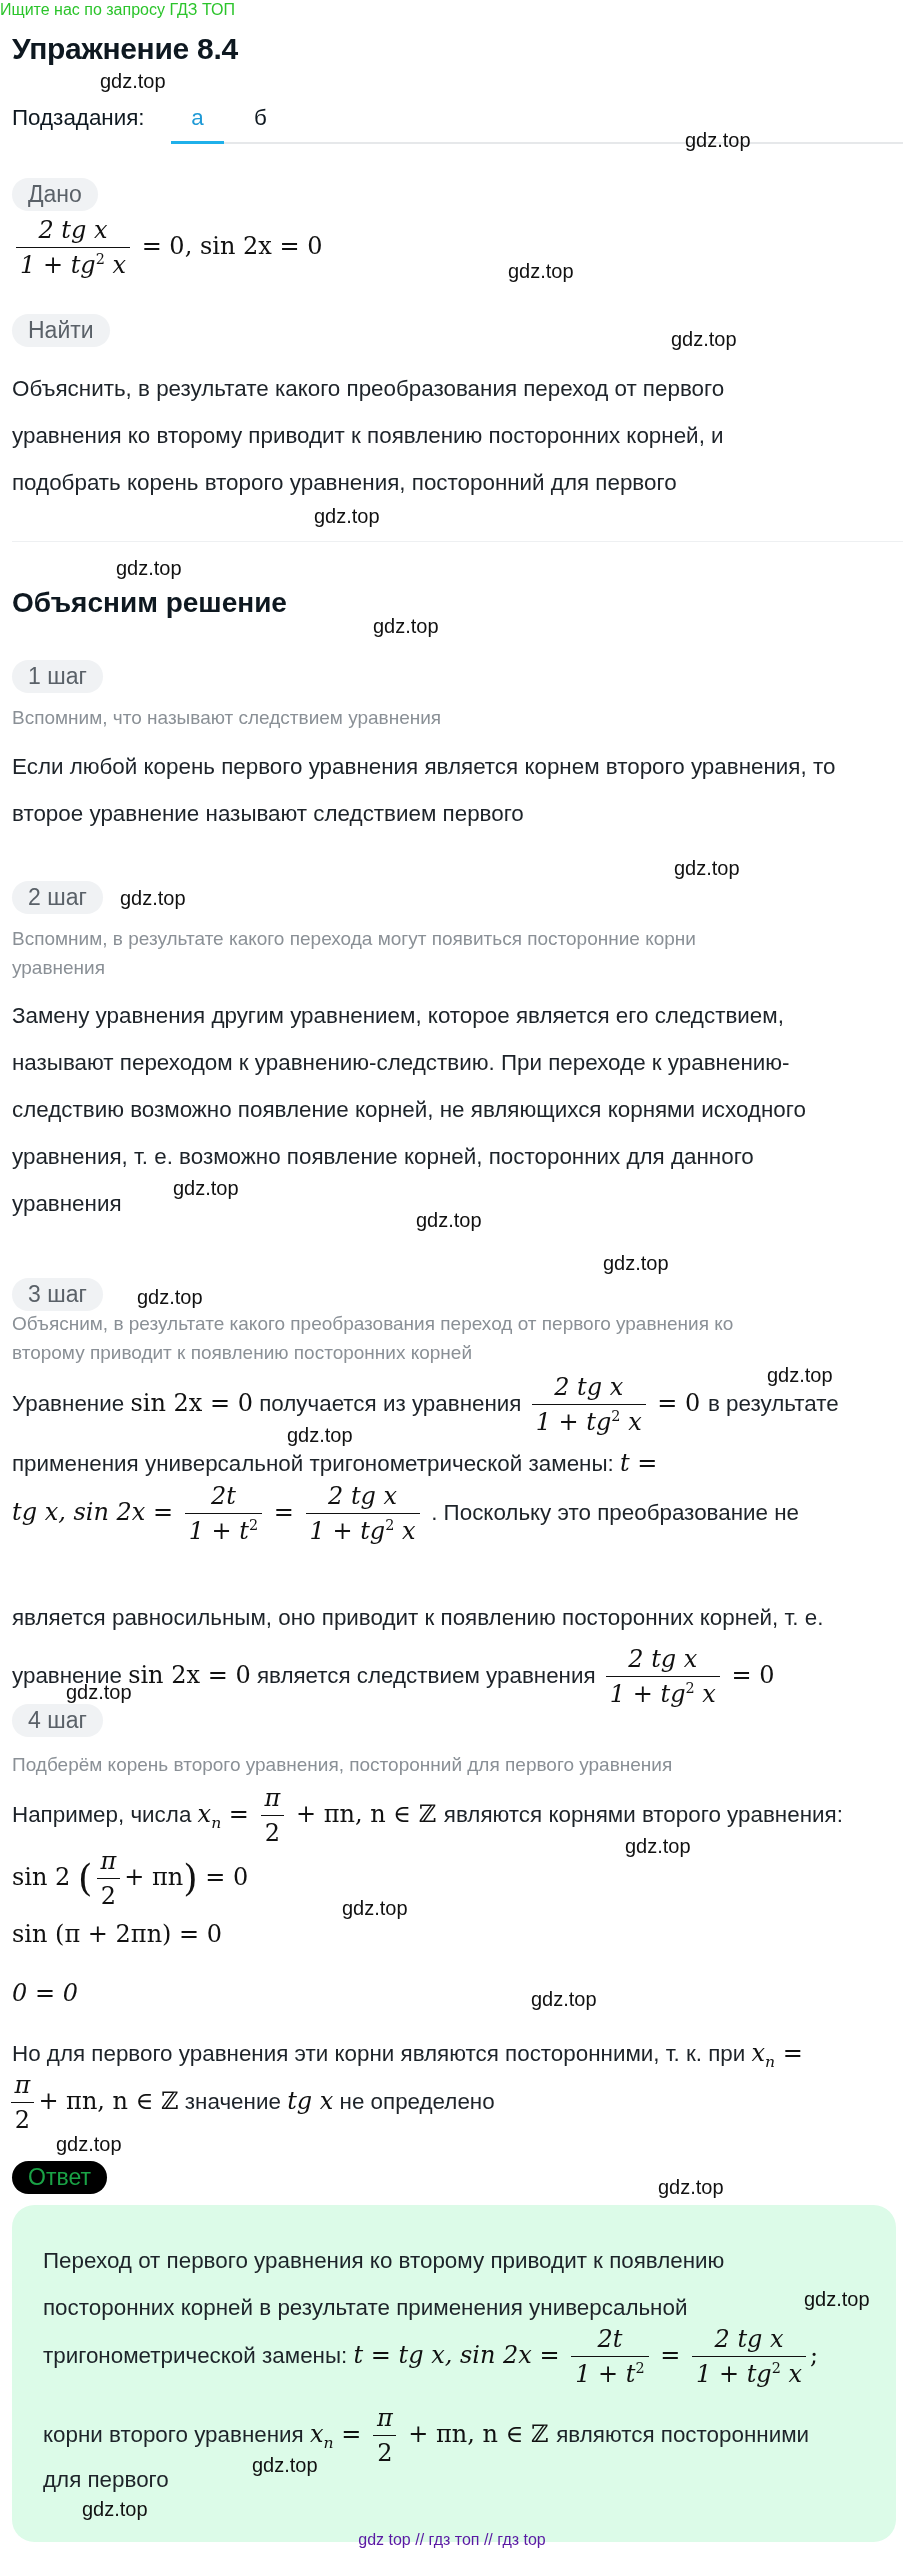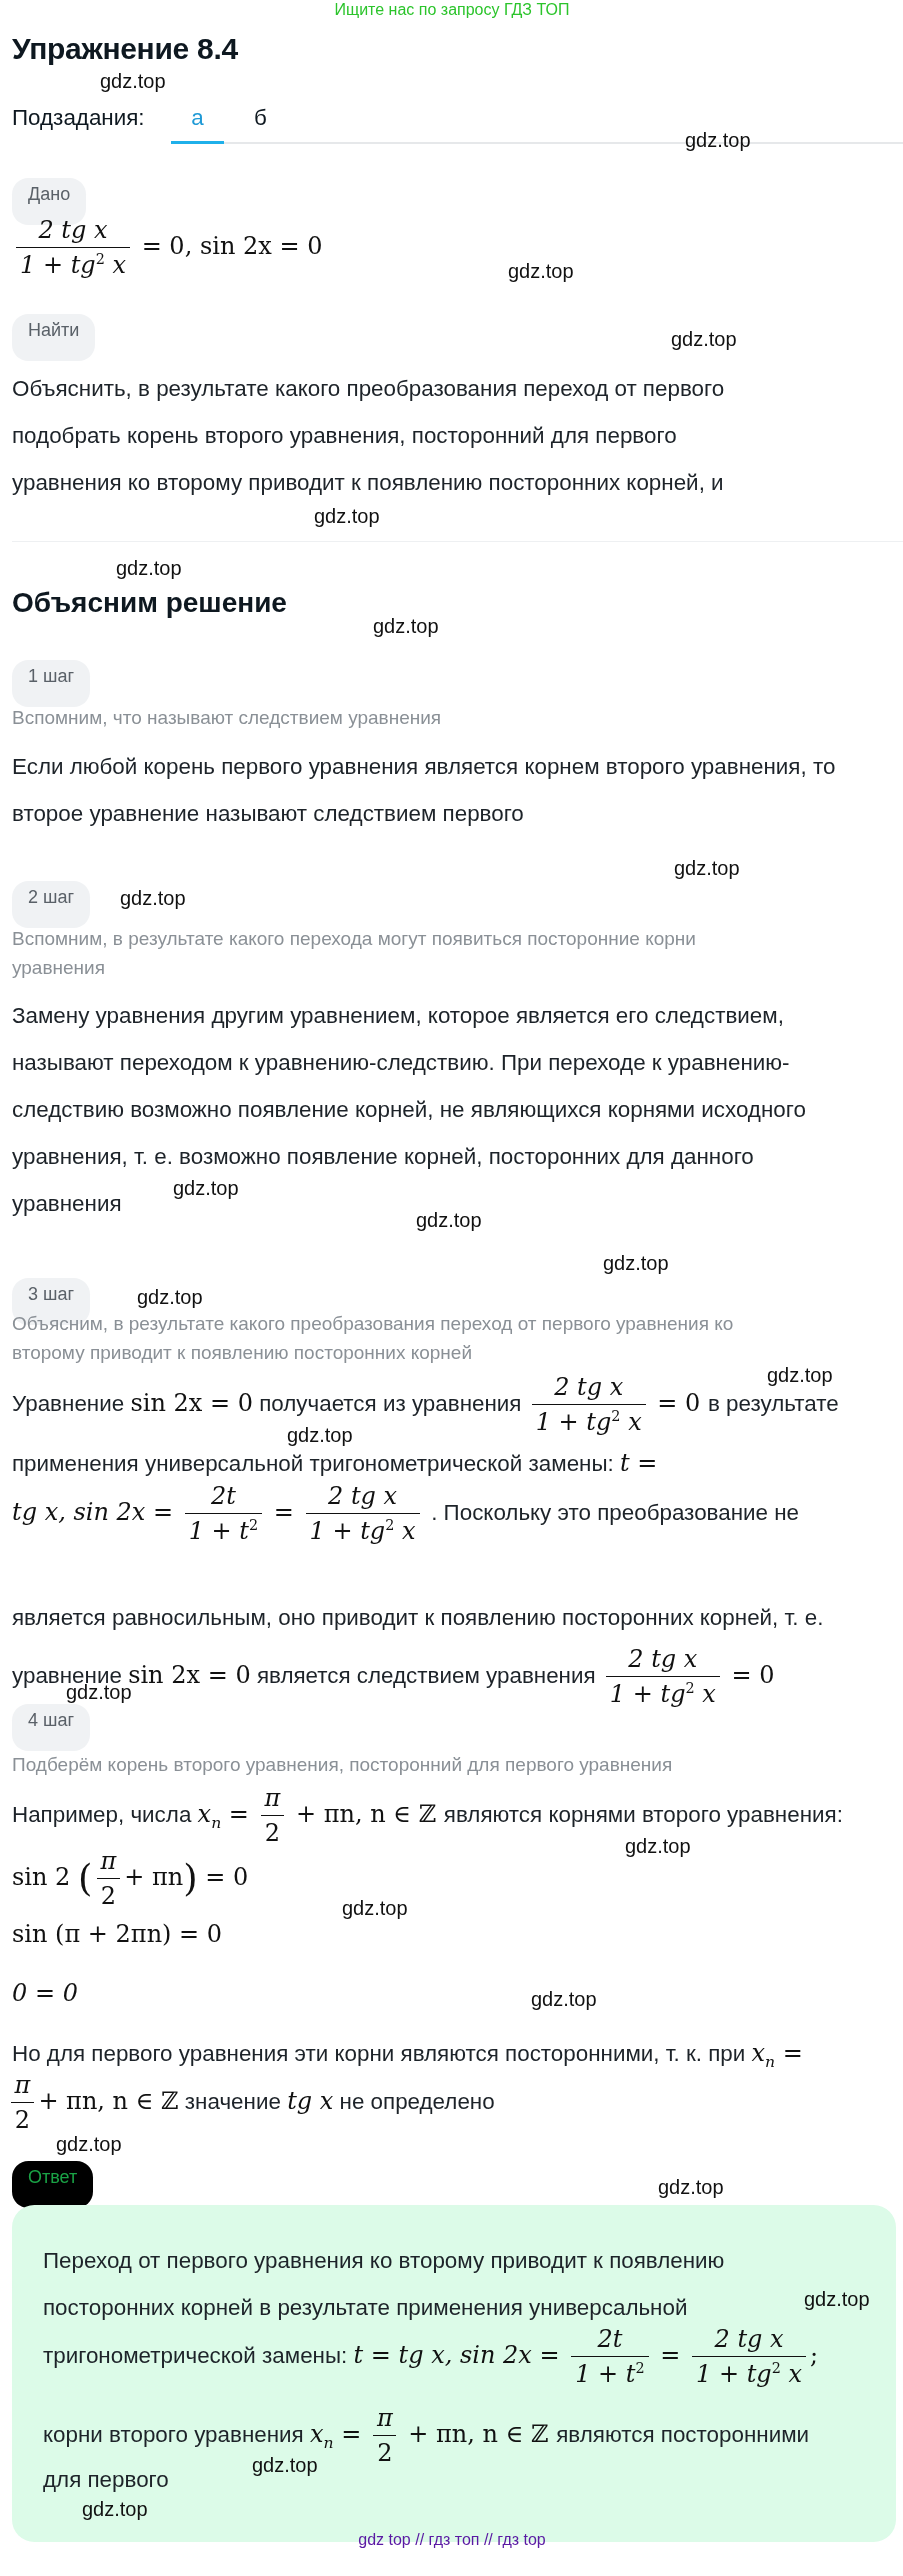--- a/index.html
+++ b/index.html
@@ -1,28 +1,28 @@
 <!DOCTYPE html>
 <html style="font-size:10.5px"><head>
 <meta charset="utf-8">
 <style>
   * { box-sizing: border-box; margin: 0; padding: 0; }
   html, body { width: 904px; background: #ffffff; }
   body { font-family: "Liberation Sans", "DejaVu Sans", sans-serif; color: #1d2329; position: relative; height: 2576px; overflow: hidden; }
-  .banner { position: absolute; top: 1.3px; left: 0; width: 904px; text-align: center; font-size: 16px; color: #2bc42b; }
+  .banner { position: absolute; top: 1.3px; left: 0; width: 904px; text-align: left; font-size: 16px; color: #2bc42b; }
   .title { position: absolute; left: 12px; top: 32px; font-size: 30px; font-weight: bold; color: #0e1820; letter-spacing: -0.3px; }
   .wm { position: absolute; font-size: 20px; color: #111; font-family: "Liberation Sans", sans-serif; }
   .subtasks { position: absolute; left: 12px; top: 105px; width: 892px; height: 42px; }
   .subtasks-label { position: absolute; left: 0; top: 0; font-size: 22.4px; color: #0e1820; }
   .tab { position: absolute; top: 0; font-size: 22.4px; width: 53px; text-align: center; cursor: pointer; }
   .tab-a { left: 159px; color: #1f9ad6; }
   .tab-b { left: 222px; color: #0e1820; }
   .tab-track { position: absolute; left: 159px; top: 37px; width: 733px; height: 2px; background: #e6e8ea; }
   .tab-underline { position: absolute; left: 159px; top: 36px; width: 53px; height: 3.3px; background: #1fb0ea; }
-  .badge { position: absolute; left: 12px; height: 47px; padding: 0 16px; border-radius: 16.4px; background: #f0f2f4; color: #5a6168; font-size: 18px; line-height: 33px; }
+  .badge { position: absolute; left: 12px; height: 33px; padding: 0 16px; border-radius: 16.4px; background: #f0f2f4; color: #5a6168; font-size: 23px; line-height: 33px; }
   .badge-answer { background: #000000; color: #1aa346; }
   .para { position: absolute; left: 12px; width: 881px; font-size: 22.4px; line-height: 47px; color: #1d2329; }
   .hint { position: absolute; left: 12px; width: 881px; font-size: 19px; line-height: 29px; color: #8a9096; }
   .h2 { position: absolute; left: 12px; font-size: 28px; font-weight: bold; color: #0e1820; }
   .divider { position: absolute; left: 12px; width: 892px; height: 1.3px; background: #eef0f2; }
   .math { font-family: "DejaVu Serif", "Liberation Serif", serif; font-size: 24px; color: #111; white-space: nowrap; }
   .mi { font-style: italic; }
   .frac { display: inline-flex; flex-direction: column; align-items: center; vertical-align: middle; margin: 0 4px; }
   .frac .num { padding: 0 4px 4px; line-height: 1.1; }
   .frac .den { border-top: 1.3px solid #111; padding: 4px 4px 0; line-height: 1.1; }
@@ -57,22 +57,22 @@
     <span class="den"><span class="mi">1 + tg</span><sup>2</sup><span class="mi"> x</span></span>
   </span>
   <span>= 0,  sin  2x = 0</span>
 </div>
 <span class="wm" style="left:508px;top:260px;">gdz.top</span>
 
 <div class="badge" style="top:314px;">Найти</div>
 <span class="wm" style="left:671px;top:328px;">gdz.top</span>
 <div class="para" style="top:365px;">
   <div>Объяснить, в результате какого преобразования переход от первого</div>
+  <div>уравнения ко второму приводит к появлению посторонних корней, и</div>
   <div>подобрать корень второго уравнения, посторонний для первого</div>
-  <div>уравнения ко второму приводит к появлению посторонних корней, и</div>
 </div>
 <span class="wm" style="left:314px;top:505px;">gdz.top</span>
 <div class="divider" style="top:541px;"></div>
 <span class="wm" style="left:116px;top:557px;">gdz.top</span>
 
 <h2 class="h2" style="top:587px;">Объясним решение</h2>
 <span class="wm" style="left:373px;top:615px;">gdz.top</span>
 
 <div class="badge" style="top:660px;">1 шаг</div>
 <div class="hint" style="top:703px;">Вспомним, что называют следствием уравнения</div>

